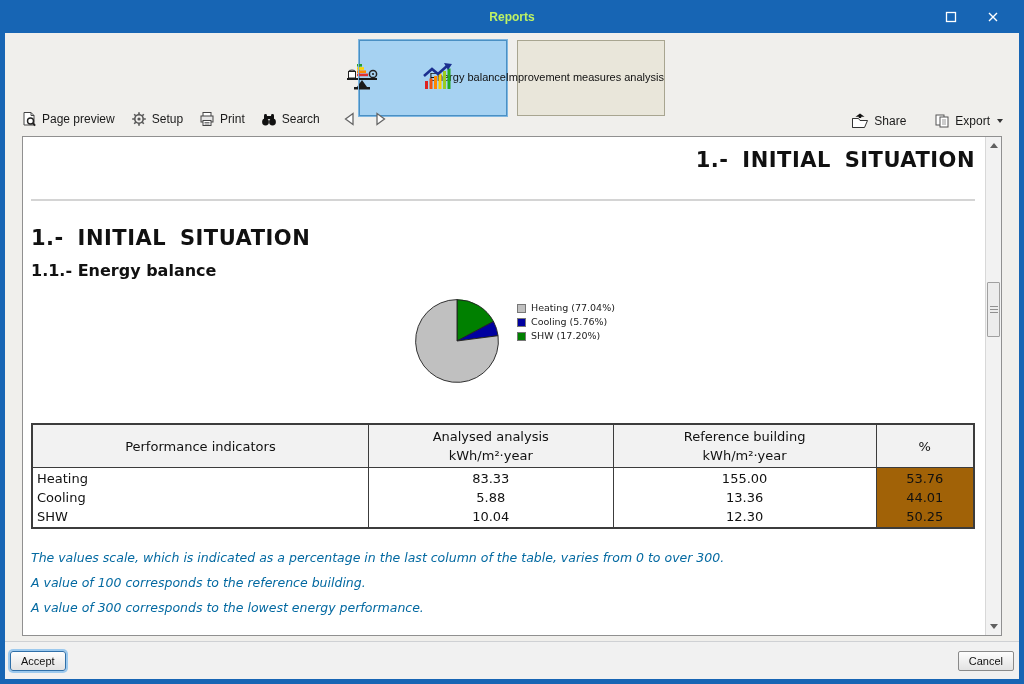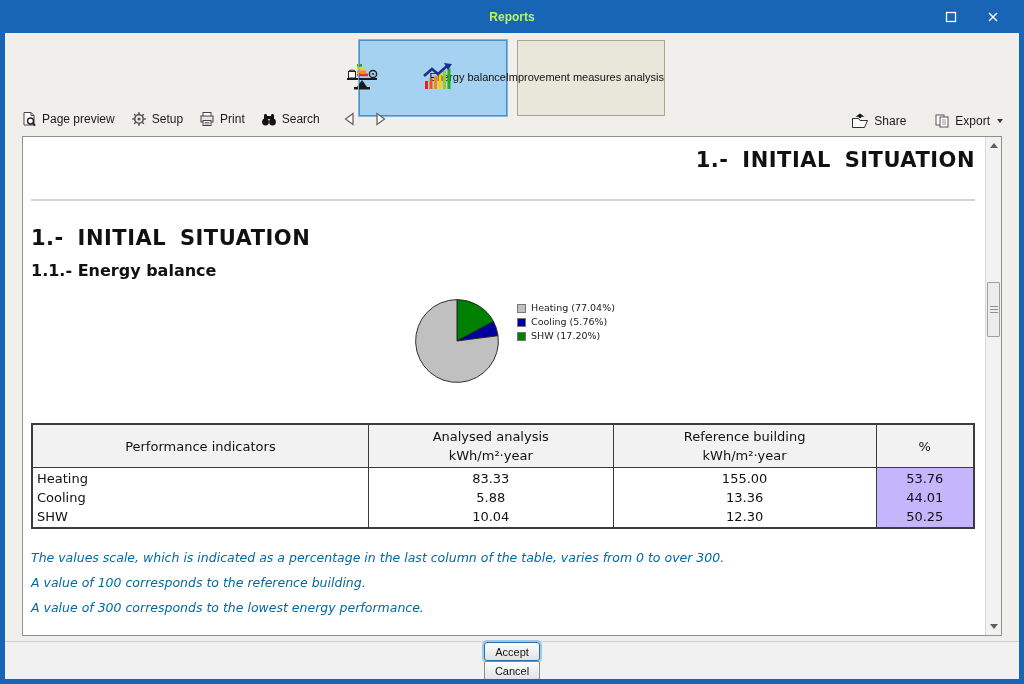--- a/index.html
+++ b/index.html
@@ -42,38 +42,38 @@
   .legend{margin:6px 0 0 14px;font-size:9.5px;color:#222;font-family:"DejaVu Sans",sans-serif;}
   .legend-item{display:flex;align-items:center;gap:5px;line-height:14px;}
   
   .perf-table{width:100%;margin-top:36px;border-collapse:collapse;font-size:13px;
     border:2px solid #3c3c3c;}
   .perf-table th{background:#f2f2f2;font-weight:normal;border:1px solid #3c3c3c;padding:2px 4px;line-height:15px;vertical-align:middle;}
   .perf-table td{border:1px solid #3c3c3c;padding:1px 4px;vertical-align:top;}
   .perf-table td div,.perf-table th div{line-height:19px;}
   td.names div{text-align:left;}
   td.num div{text-align:center;}
-  td.pct{background:#c4b5fd;}
+  td.pct{background:#a16207;}
   td.pct div{text-align:center;}
   
   .notes{margin-top:16px;font-size:12.5px;font-style:italic;color:#0369a1;}
   .note{line-height:25px;white-space:nowrap;}
   
   .vscroll{position:absolute;top:0;right:0;bottom:0;width:16px;background:#f2f2f2;border-left:1px solid #d8d8d8;}
   .sb-btn{position:absolute;left:0;width:15px;height:15px;display:flex;align-items:center;justify-content:center;}
   .sb-btn.up{top:1px;}
   .sb-btn.down{bottom:1px;}
   .tri-up{width:0;height:0;border-bottom:5px solid #606060;border-left:4px solid transparent;border-right:4px solid transparent;}
   .tri-down{width:0;height:0;border-top:5px solid #606060;border-left:4px solid transparent;border-right:4px solid transparent;}
   .sb-thumb{position:absolute;left:1px;top:145px;width:13px;height:55px;background:#ececec;border:1px solid #a0a0a0;border-radius:1px;
     display:flex;align-items:center;justify-content:center;}
   .grip{width:8px;height:8px;background:repeating-linear-gradient(#8f8f8f 0 1px,transparent 1px 3px);}
   
   .footer{height:43px;margin-top:5px;border-top:1px solid #cfd1d4;background:#f1f1f1;
-    display:flex;align-items:center;justify-content:space-between;padding:0 5px 4px 5px;flex-direction:column;}
+    display:flex;align-items:center;justify-content:space-between;padding:0 5px 4px 5px;}
   .btn{font-family:"Liberation Sans",sans-serif;font-size:11px;height:20px;padding:0 10px;
     background:linear-gradient(#fdfdfd,#e2e2e2);border:1px solid #8a8a8a;border-radius:2px;color:#111;}
   .btn.accept{border:1px solid #2f6fa8;box-shadow:0 0 0 2px #9cc9ee;border-radius:3px;}
 </style>
 </head>
 <body>
 
 <div class="window">
 
   <div class="titlebar">

